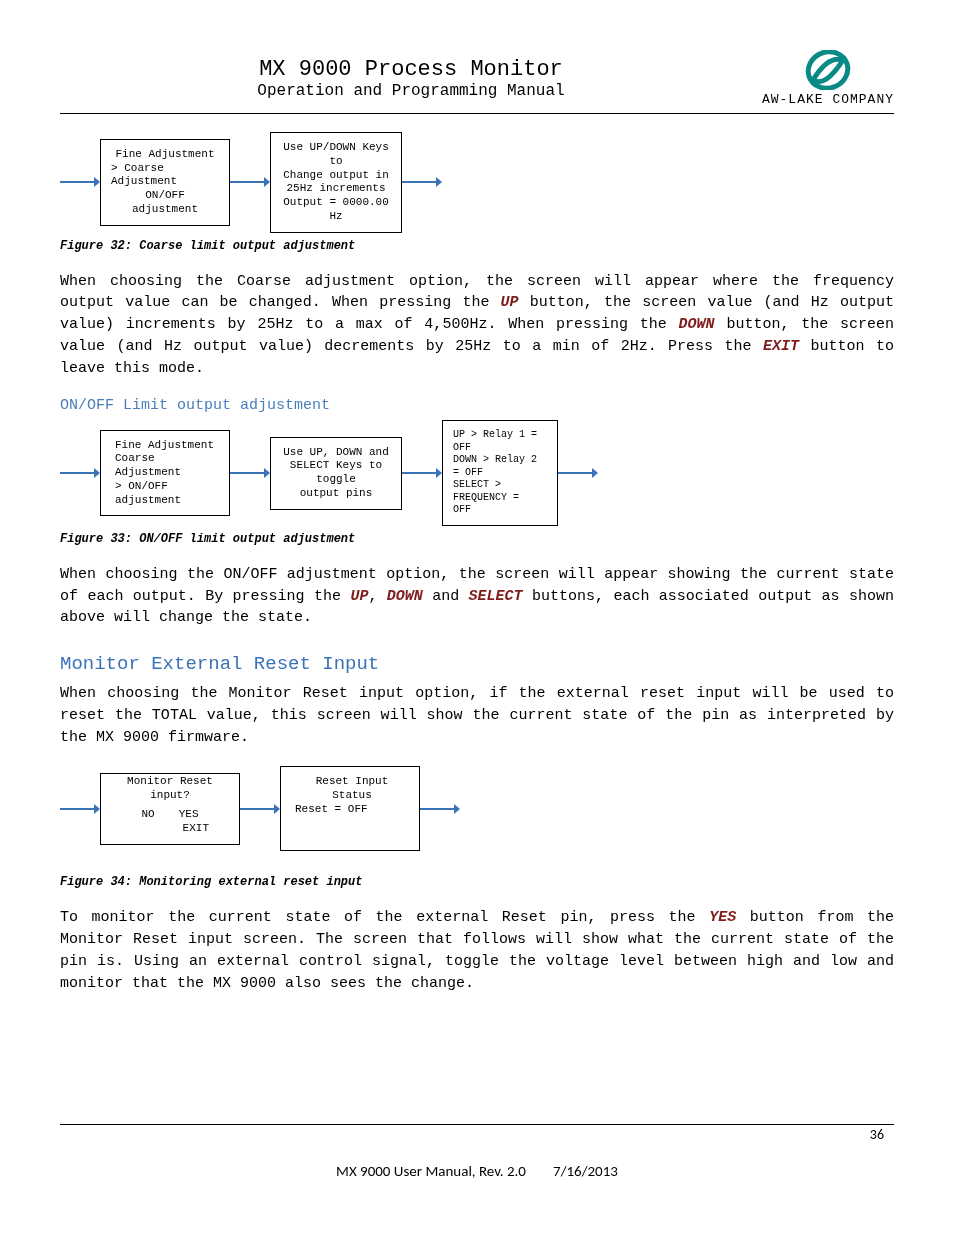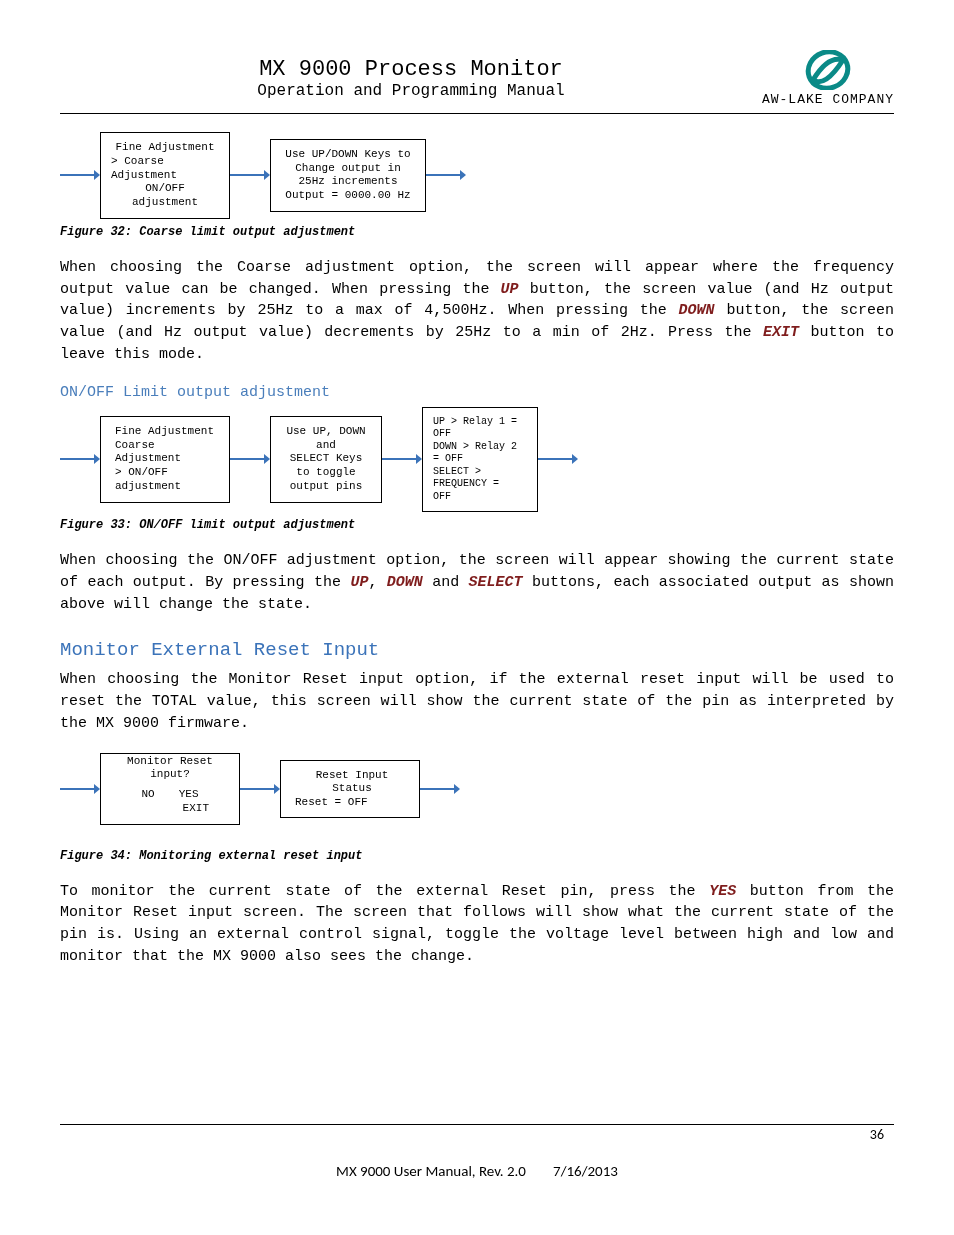--- a/index.html
+++ b/index.html
@@ -161,21 +161,21 @@
       <div>Fine Adjustment</div>
       <div style="text-align:left">&gt;  Coarse Adjustment</div>
       <div>ON/OFF adjustment</div>
     </div>
     <div class="arrow">
       <svg width="40" height="14">
           <line x1="0" y1="7" x2="34" y2="7" stroke="#3b73b9" stroke-width="2"></line>
           <polygon points="34,2 40,7 34,12" fill="#3b73b9"></polygon>
         </svg>
     </div>
-    <div class="box" style="width:156px">
+    <div class="box" style="width:132px">
       <div>Use UP/DOWN Keys to</div>
       <div>Change output in</div>
       <div>25Hz increments</div>
       <div>Output = 0000.00 Hz</div>
     </div>
     <div class="arrow">
       <svg width="40" height="14">
           <line x1="0" y1="7" x2="34" y2="7" stroke="#3b73b9" stroke-width="2"></line>
           <polygon points="34,2 40,7 34,12" fill="#3b73b9"></polygon>
         </svg>
@@ -200,21 +200,21 @@
       <div>Fine Adjustment</div>
       <div>Coarse Adjustment</div>
       <div>&gt;  ON/OFF adjustment</div>
     </div>
     <div class="arrow">
       <svg width="40" height="14">
           <line x1="0" y1="7" x2="34" y2="7" stroke="#3b73b9" stroke-width="2"></line>
           <polygon points="34,2 40,7 34,12" fill="#3b73b9"></polygon>
         </svg>
     </div>
-    <div class="box" style="width:112px">
+    <div class="box" style="width:132px">
       <div>Use UP, DOWN and</div>
       <div>SELECT Keys to toggle</div>
       <div>output pins</div>
     </div>
     <div class="arrow">
       <svg width="40" height="14">
           <line x1="0" y1="7" x2="34" y2="7" stroke="#3b73b9" stroke-width="2"></line>
           <polygon points="34,2 40,7 34,12" fill="#3b73b9"></polygon>
         </svg>
     </div>
@@ -255,21 +255,21 @@
         <span>YES</span>
       </div>
       <div style="text-align:right;padding-right:20px">EXIT</div>
     </div>
     <div class="arrow">
       <svg width="40" height="14">
           <line x1="0" y1="7" x2="34" y2="7" stroke="#3b73b9" stroke-width="2"></line>
           <polygon points="34,2 40,7 34,12" fill="#3b73b9"></polygon>
         </svg>
     </div>
-    <div class="box" style="width:140px;height:58px;justify-content:flex-start;text-align:left;padding-left:14px">
+    <div class="box" style="width:140px;height:85px;justify-content:flex-start;text-align:left;padding-left:14px">
       <div style="text-align:center">Reset Input Status</div>
       <div style="">Reset  = OFF</div>
     </div>
     <div class="arrow">
       <svg width="40" height="14">
           <line x1="0" y1="7" x2="34" y2="7" stroke="#3b73b9" stroke-width="2"></line>
           <polygon points="34,2 40,7 34,12" fill="#3b73b9"></polygon>
         </svg>
     </div>
   </div>

